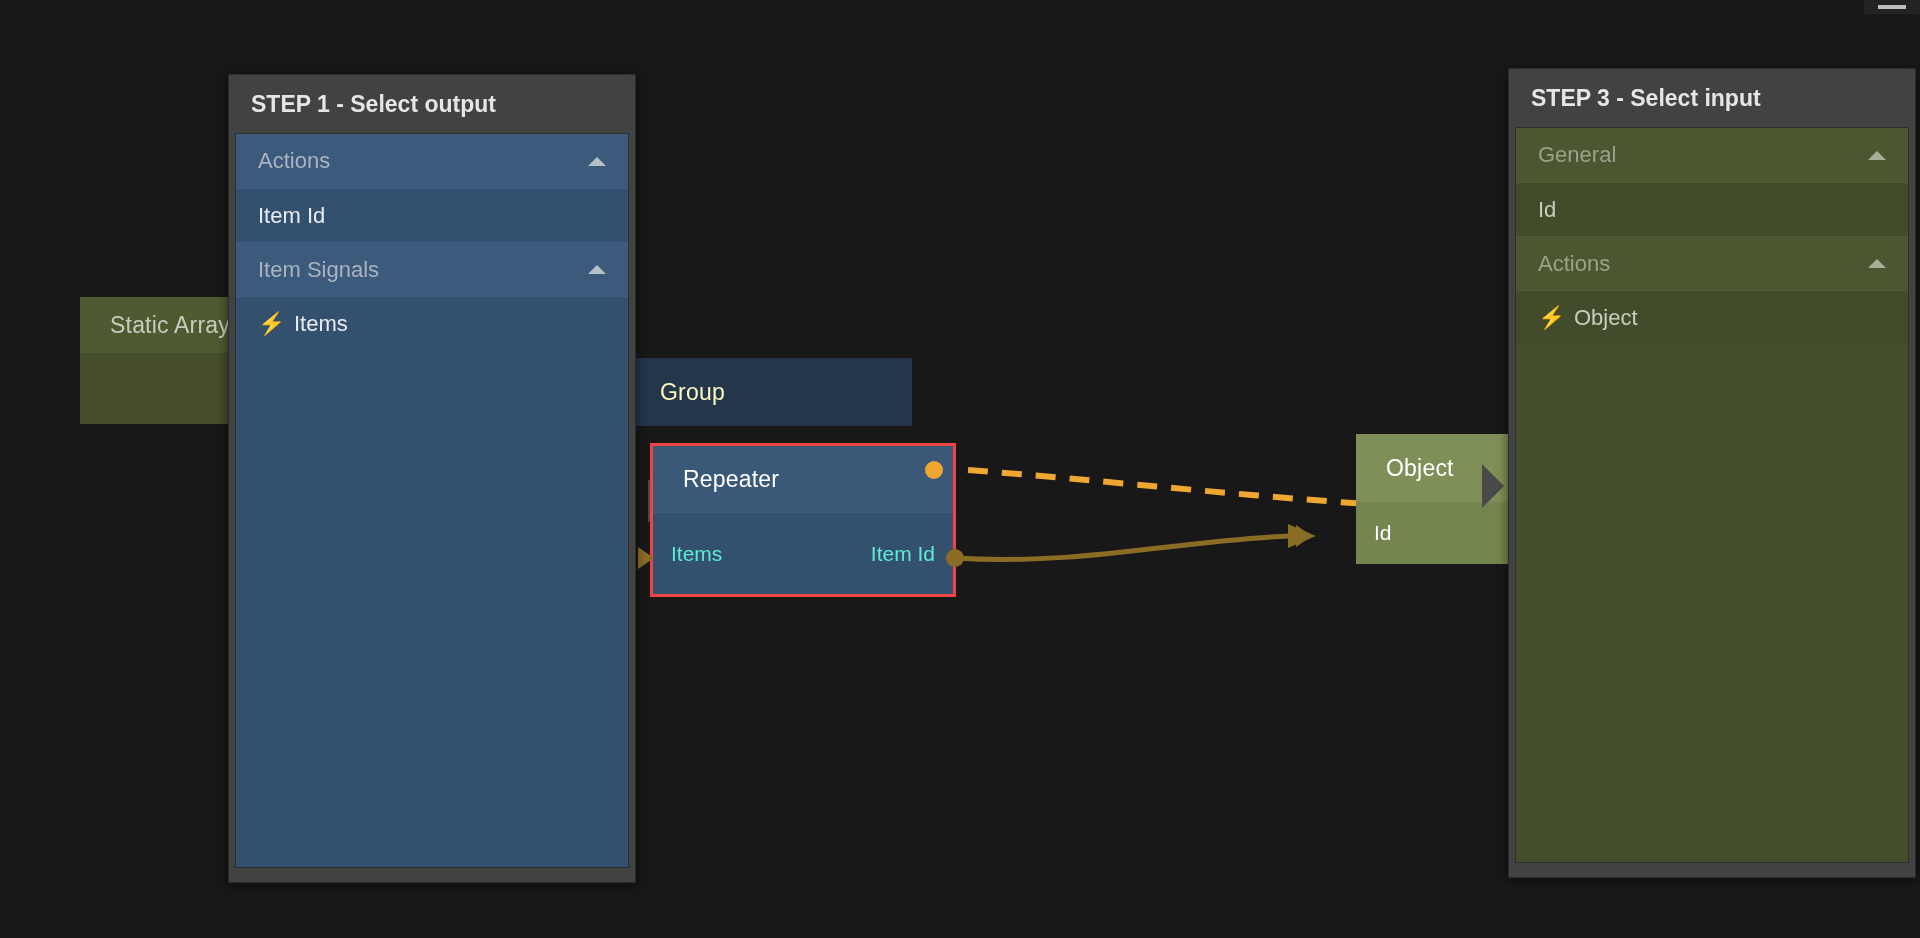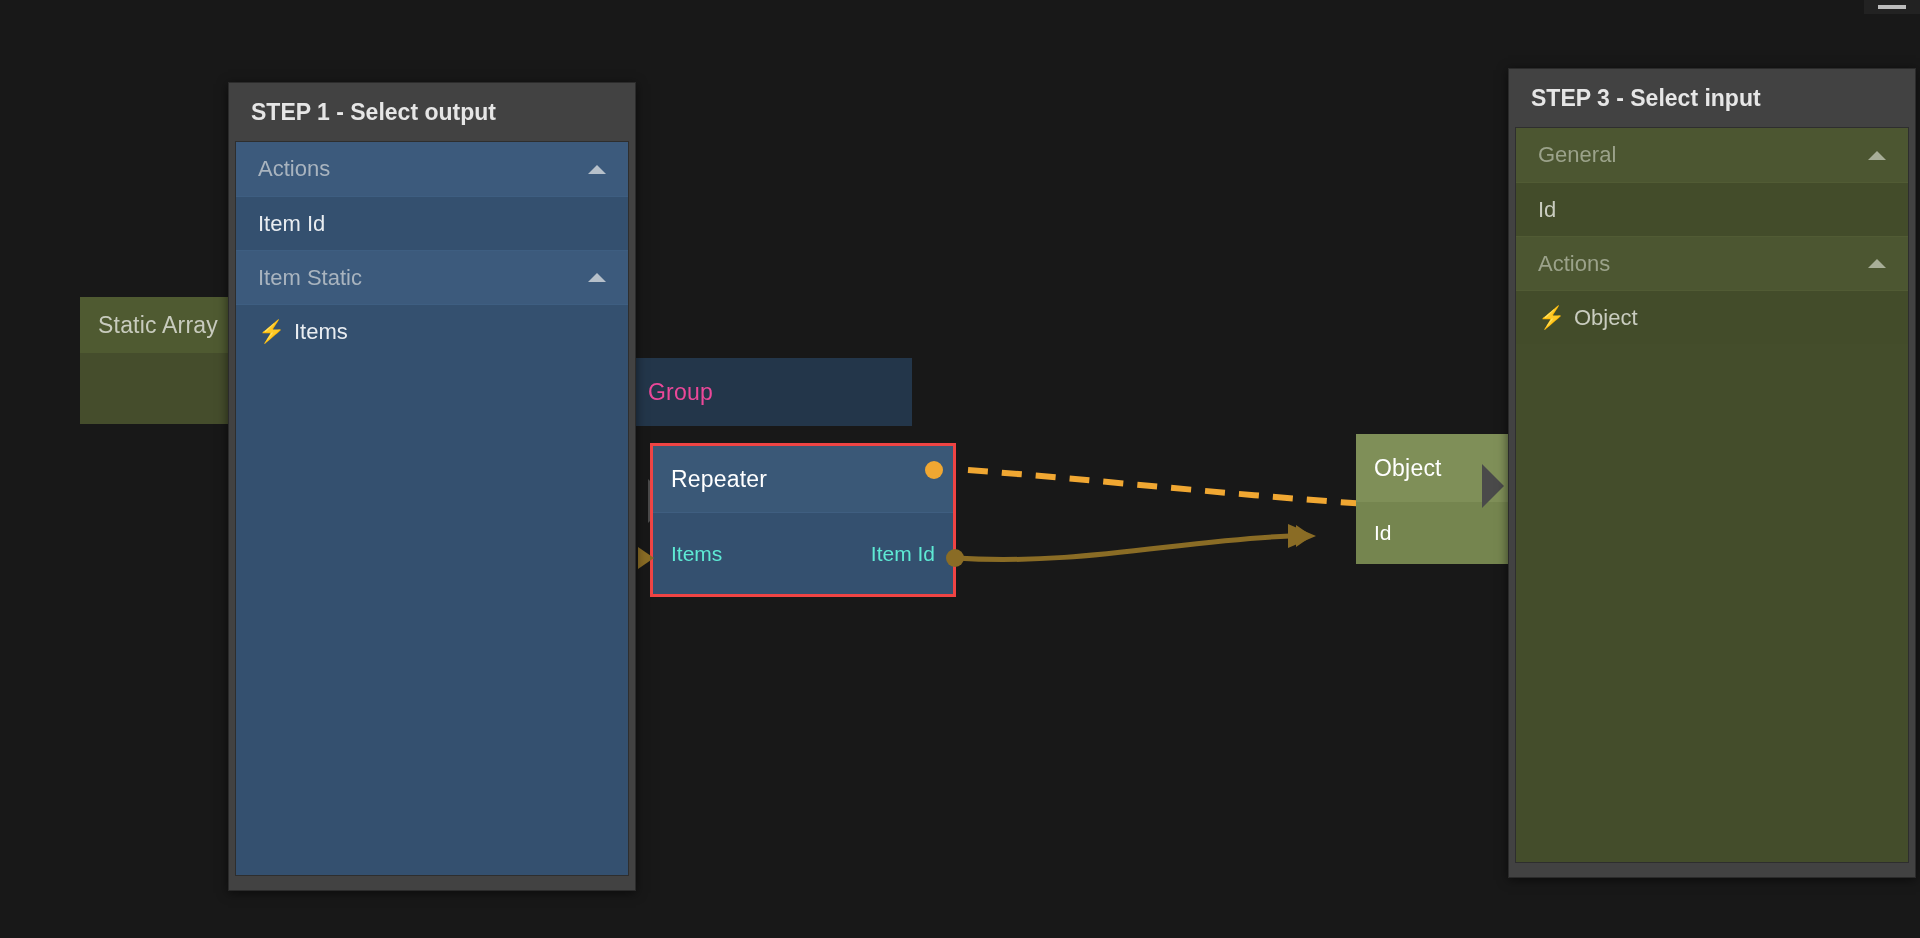--- a/index.html
+++ b/index.html
@@ -27,21 +27,21 @@
   
   .node {
     position: absolute;
     box-sizing: border-box;
   }
   .node-header {
     display: flex;
     align-items: center;
     box-sizing: border-box;
     height: 56px;
-    padding: 0 18px;
+    padding: 0 30px;
     font-size: 23px;
     letter-spacing: .2px;
   }
   .node-row {
     position: relative;
     display: flex;
     align-items: center;
     box-sizing: border-box;
     height: 56px;
     padding: 0 18px;
@@ -65,21 +65,21 @@
     background: #454d2c;
   }
 
   
   #node-group {
     left: 630px; top: 358px;
     width: 282px; height: 68px;
     background: #23364a;
   }
   #node-group .node-header {
-    color: #ec4899;
+    color: #fef9c3;
     height: 68px;
     font-size: 23px;
   }
 
   
   #node-repeater {
     left: 650px; top: 443px;
     width: 306px; height: 154px;
     background: #34506f;
     border: 3px solid #ef4444;
@@ -194,21 +194,21 @@
   .bolt {
     width: 22px;
     margin-right: 14px;
     font-size: 22px;
     line-height: 1;
     display: inline-block;
     text-align: center;
   }
 
   
-  #step1 { left: 228px; top: 82px; width: 408px; height: 809px; }
+  #step1 { left: 228px; top: 74px; width: 408px; height: 809px; }
   #step1 .step-list { height: 735px; background: #34506f; }
   #step1 .group-row { background: #3c5a7c; color: #a9b4bf; }
   #step1 .group-row .caret { border-bottom: 9px solid #b6c0ca; }
   #step1 .item-row { background: #34506f; color: #e9edf1; }
   #step1 .sep { border-top: 1px solid #3e5e81; }
 
   
   #step2 { left: 1508px; top: 68px; width: 408px; height: 810px; }
   #step2 .step-list { height: 736px; background: #444d2b; }
   #step2 .group-row { background: #4c5631; color: #9ba28a; }
@@ -285,21 +285,21 @@
       <span>Actions</span>
       <span class="rowspacer"></span>
       <span class="caret"></span>
     </div>
 
     <div class="step-row item-row sep">
       <span>Item Id</span>
     </div>
 
     <div class="step-row group-row sep">
-      <span>Item Static</span>
+      <span>Item Signals</span>
       <span class="rowspacer"></span>
       <span class="caret"></span>
     </div>
 
     <div class="step-row item-row sep">
       <span class="bolt">⚡</span>
       <span>Items</span>
     </div>
 
   </div>

